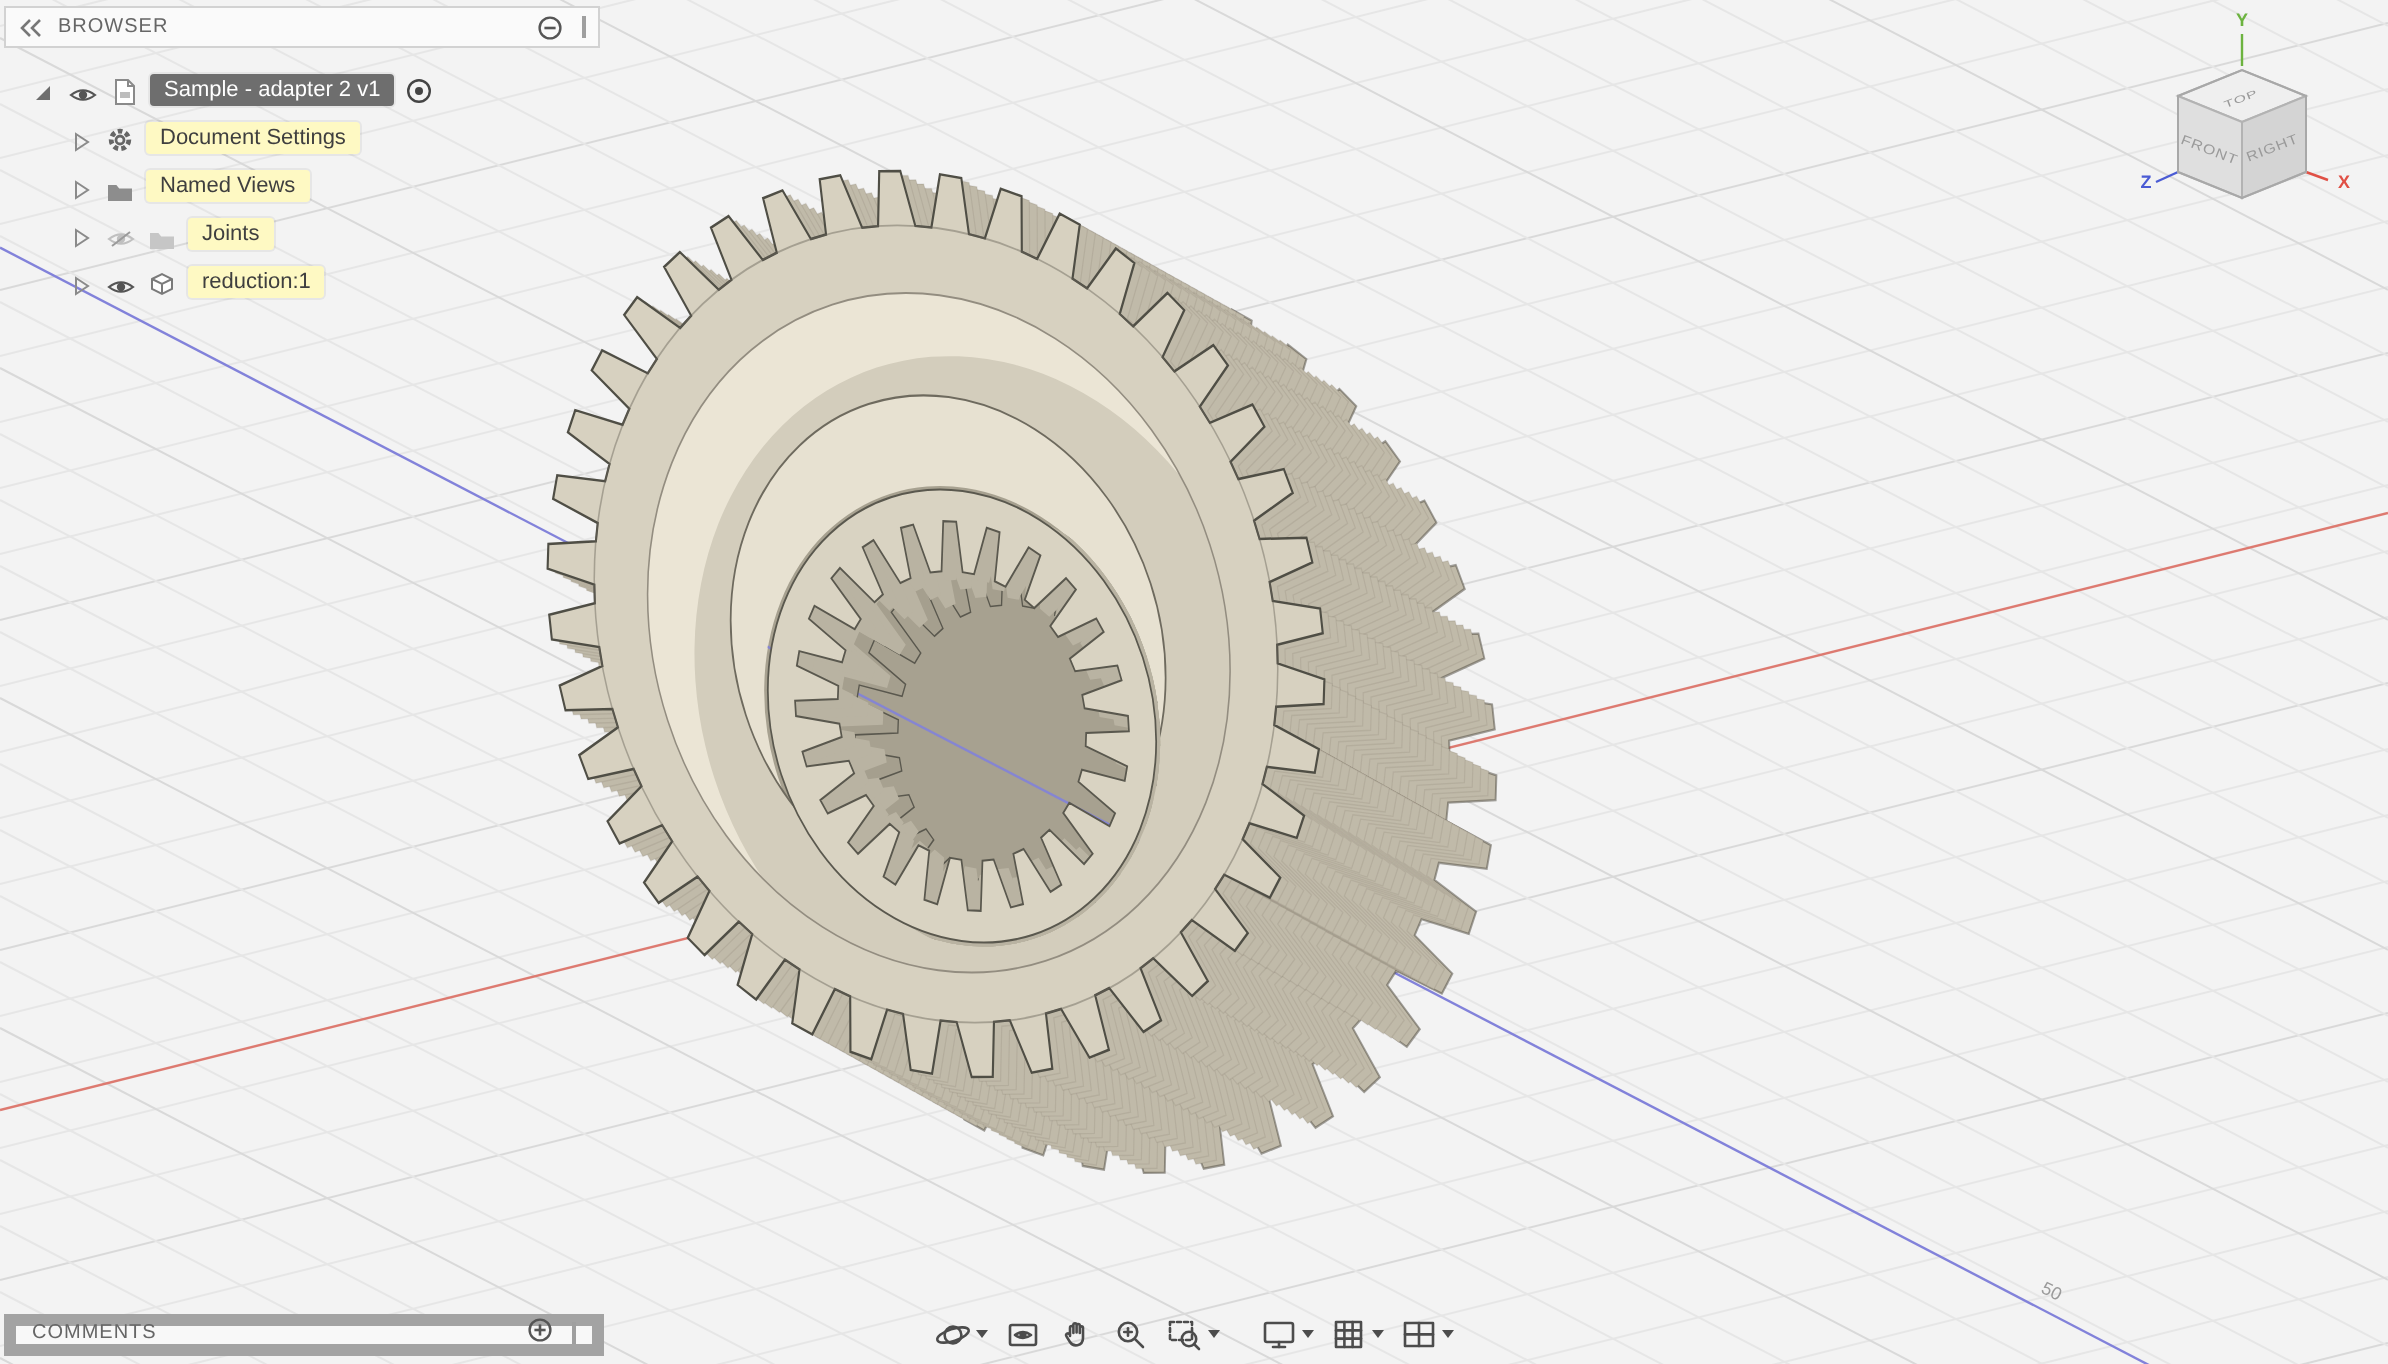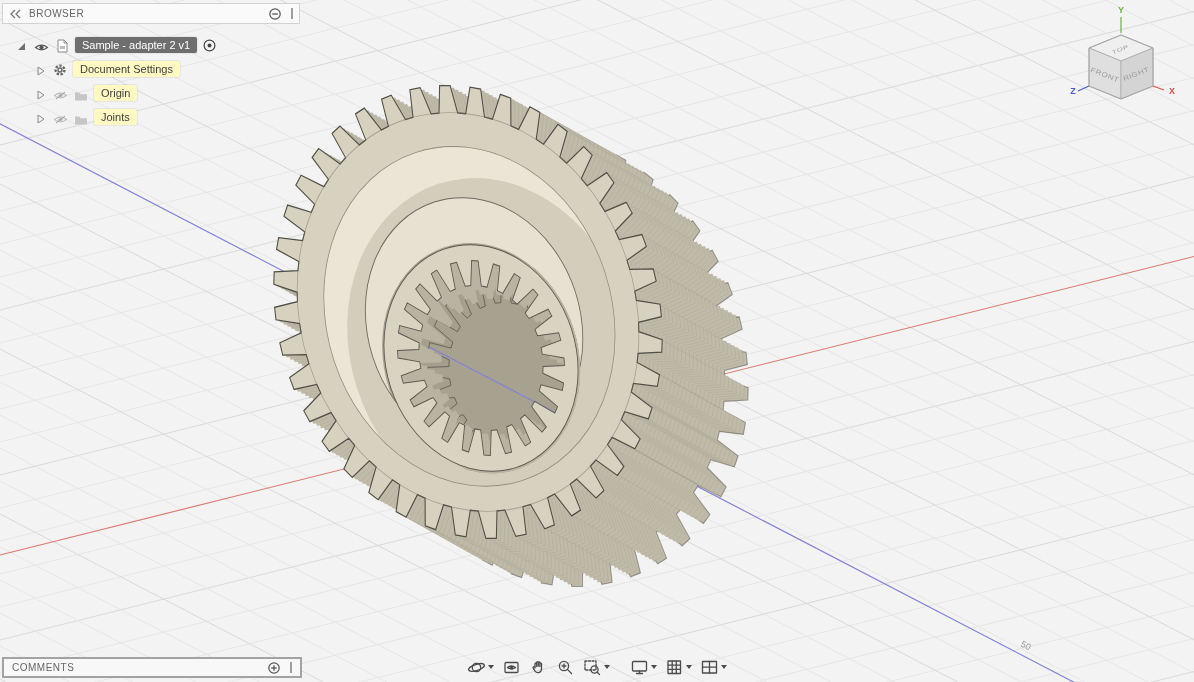--- a/index.html
+++ b/index.html
@@ -15,21 +15,21 @@
   #tree{position:absolute;left:2px;top:29px;width:298px;z-index:5}
   .tree-row{display:flex;align-items:flex-end;height:24px;gap:5px;padding-left:32px}
   .tree-row.root{padding-left:13px}
   .tri{width:13px;display:flex;justify-content:center;align-items:center;cursor:pointer}
   .slot{width:16px;display:flex;justify-content:center;align-items:center}
   .chip{background:#fef9c3;border-radius:2px;padding:2px 7px;font-size:11px;color:#3f3f3f;
         box-shadow:0 0 0 1px rgba(0,0,0,0.05);white-space:nowrap;cursor:default}
   .chip.selected{background:#6e6e6e;color:#fff}
   
   #comments-bar{position:absolute;left:2px;bottom:4px;width:300px;height:21px;background:#f8f8f8;
-      border:2px solid #a3a3a3;box-sizing:border-box;display:flex;align-items:center;gap:6px;padding:0 8px;z-index:5}
+      border:6px solid #a3a3a3;box-sizing:border-box;display:flex;align-items:flex-end;gap:6px;padding:0 8px;z-index:5}
   
   #navbar{position:absolute;left:50%;transform:translateX(-50%);bottom:3px;display:flex;align-items:center;z-index:5}
   .nav-btn{display:flex;align-items:center;justify-content:center;height:24px;padding:0 4px;border-radius:2px;cursor:pointer}
   .nav-btn.group-gap{margin-left:12px}
   .caret{width:0;height:0;border-left:3.5px solid transparent;border-right:3.5px solid transparent;
          border-top:4.5px solid #4c4c4c;margin-left:2px}
   .nav-icon{stroke:#4c4c4c;fill:none;stroke-width:1.3;stroke-linecap:round;stroke-linejoin:round}
   
   #viewcube{position:absolute;top:2px;right:6px;z-index:5}
   .vc-label{font-size:8px;fill:#9a9a9a;text-anchor:middle;letter-spacing:.5px}
@@ -289,64 +289,77 @@
     </span>
     <span class="slot">
       <svg width="14" height="14" viewBox="0 0 14 14">
             <circle cx="7" cy="7" r="4.4" fill="none" stroke="#666" stroke-width="2.4" stroke-dasharray="2.3 1.6"></circle>
             <circle cx="7" cy="7" r="2" fill="none" stroke="#666" stroke-width="1.4"></circle>
           </svg>
     </span>
     <span class="chip">Document Settings</span>
   </div>
 
-
   <div class="tree-row">
     <span class="tri">
       <svg width="12" height="12">
             <polygon points="3,2 3,10 9,6" fill="none" stroke="#8a8a8a" stroke-width="1"></polygon>
           </svg>
     </span>
     <span class="slot">
+      <svg width="14" height="11">
+            <path d="M1,2.5 h4.2 l1.4,1.8 H13 V10.5 H1 Z" fill="#8d8d8d"></path>
+          </svg>
+    </span>
+    <span class="chip">Named Views</span>
+  </div>
+
+
+  <div class="tree-row">
+    <span class="tri">
+      <svg width="12" height="12">
+            <polygon points="3,2 3,10 9,6" fill="none" stroke="#8a8a8a" stroke-width="1"></polygon>
+          </svg>
+    </span>
+    <span class="slot">
       <svg width="15" height="11">
             <path d="M1.5,5.5 Q7.5,0.8 13.5,5.5 Q7.5,10.2 1.5,5.5 Z" fill="none" stroke="#c0c0c0" stroke-width="1.1"></path>
             <circle cx="7.5" cy="5.5" r="2.1" fill="#c0c0c0"></circle>
             <line x1="3" y1="9" x2="12" y2="2" stroke="#9a9a9a" stroke-width="1"></line>
           </svg>
     </span>
     <span class="slot">
       <svg width="14" height="11">
             <path d="M1,2.5 h4.2 l1.4,1.8 H13 V10.5 H1 Z" fill="#c6c6c6"></path>
           </svg>
     </span>
-    <span class="chip">Origin</span>
-  </div>
+    <span class="chip">Joints</span>
+  </div>
+
 
   <div class="tree-row">
     <span class="tri">
       <svg width="12" height="12">
             <polygon points="3,2 3,10 9,6" fill="none" stroke="#8a8a8a" stroke-width="1"></polygon>
           </svg>
     </span>
     <span class="slot">
       <svg width="15" height="11">
-            <path d="M1.5,5.5 Q7.5,0.8 13.5,5.5 Q7.5,10.2 1.5,5.5 Z" fill="none" stroke="#c0c0c0" stroke-width="1.1"></path>
-            <circle cx="7.5" cy="5.5" r="2.1" fill="#c0c0c0"></circle>
-            <line x1="3" y1="9" x2="12" y2="2" stroke="#9a9a9a" stroke-width="1"></line>
-          </svg>
-    </span>
-    <span class="slot">
-      <svg width="14" height="11">
-            <path d="M1,2.5 h4.2 l1.4,1.8 H13 V10.5 H1 Z" fill="#c6c6c6"></path>
-          </svg>
-    </span>
-    <span class="chip">Joints</span>
-  </div>
-
-
+            <path d="M1.5,5.5 Q7.5,0.8 13.5,5.5 Q7.5,10.2 1.5,5.5 Z" fill="none" stroke="#555" stroke-width="1.1"></path>
+            <circle cx="7.5" cy="5.5" r="2.1" fill="#555"></circle>
+          </svg>
+    </span>
+    <span class="slot">
+      <svg width="14" height="14">
+            <path d="M2,4.5 L7,2 L12,4.5 L12,9.5 L7,12 L2,9.5 Z" fill="#fdfdfd" stroke="#7a7a7a"></path>
+            <path d="M2,4.5 L7,7 L12,4.5 M7,7 L7,12" fill="none" stroke="#7a7a7a"></path>
+          </svg>
+    </span>
+    <span class="chip">reduction:1</span>
+  </div>
 </div>
 
 <div id="comments-bar">
   <span class="panel-title">COMMENTS</span>
   <span class="flex1"></span>
   <svg width="14" height="14">
     <circle cx="7" cy="7" r="5.2" fill="none" stroke="#555" stroke-width="1.2"></circle>
     <line x1="7" y1="4.2" x2="7" y2="9.8" stroke="#555" stroke-width="1.3"></line>
     <line x1="4.2" y1="7" x2="9.8" y2="7" stroke="#555" stroke-width="1.3"></line>
   </svg>

